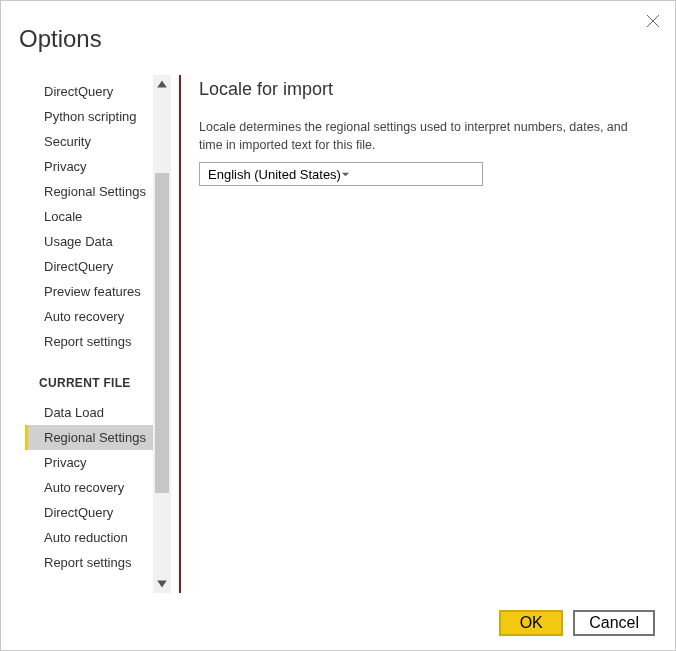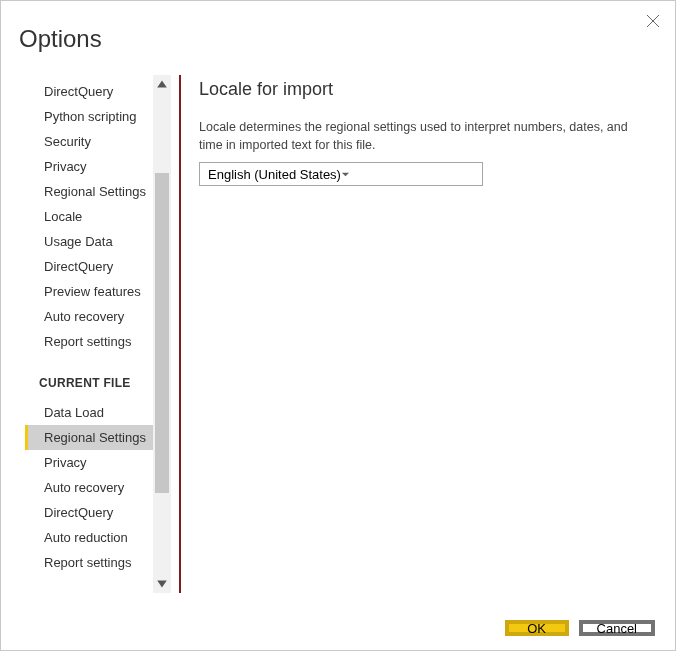--- a/index.html
+++ b/index.html
@@ -128,24 +128,24 @@
     
     .footer {
       position: absolute;
       bottom: 14px;
       right: 20px;
       display: flex;
       gap: 10px;
     }
     .btn {
       min-width: 64px;
-      height: 16px;
-      border: 4px solid #737373;
+      height: 26px;
+      border: 2px solid #737373;
       background: #fff;
-      font-size: 13px;
+      font-size: 16px;
       cursor: pointer;
       display: flex;
       align-items: center;
       justify-content: center;
       padding: 0 14px;
     }
     .btn.primary {
       background: #f2c811;
       border-color: #cfa80e;
       color: #000;

